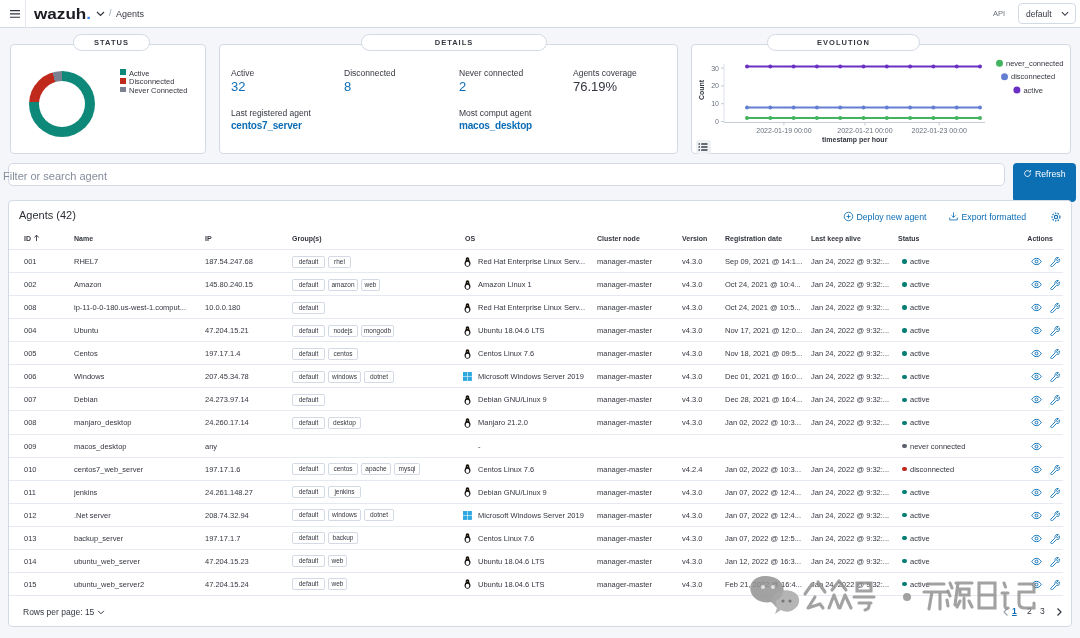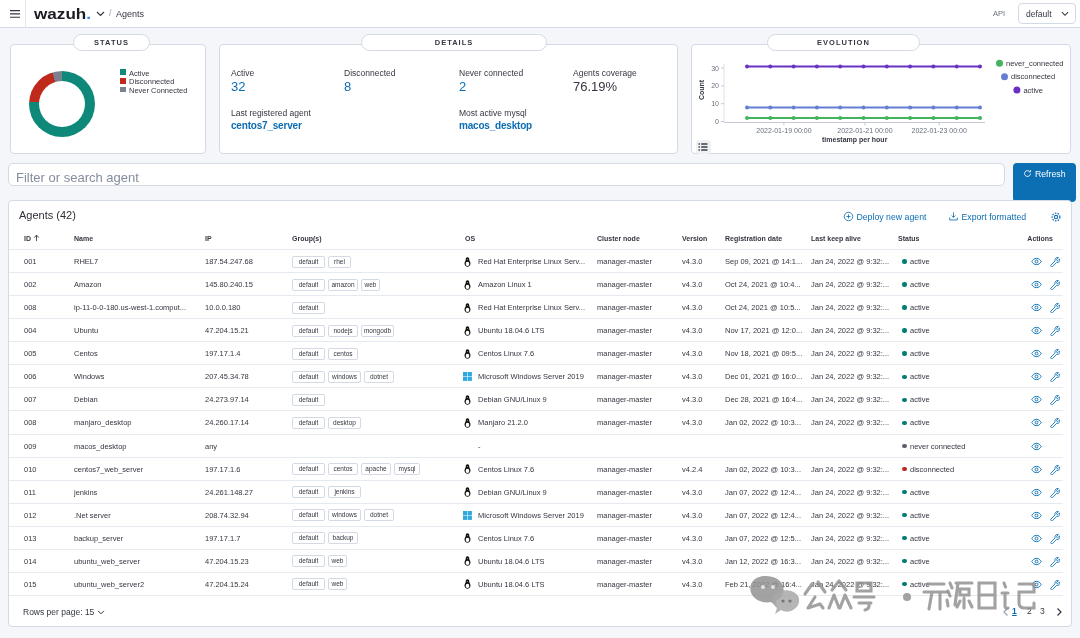--- a/index.html
+++ b/index.html
@@ -52,21 +52,21 @@
 <div class="pill" style="left:361px;top:34px;width:186px">DETAILS</div>
 <div class="lbl" style="left:231px;top:68px">Active</div>
 <div class="lbl" style="left:344px;top:68px">Disconnected</div>
 <div class="lbl" style="left:459px;top:68px">Never connected</div>
 <div class="lbl" style="left:573px;top:68px">Agents coverage</div>
 <div class="val" style="left:231px;top:79px">32</div>
 <div class="val" style="left:344px;top:79px">8</div>
 <div class="val" style="left:459px;top:79px">2</div>
 <div class="val" style="left:573px;top:79px;color:#343741">76.19%</div>
 <div class="lbl" style="left:231px;top:108px">Last registered agent</div>
-<div class="lbl" style="left:459px;top:108px">Most active mysql</div>
+<div class="lbl" style="left:459px;top:108px">Most comput agent</div>
 <div class="vlink" style="left:231px;top:120px">centos7_server</div>
 <div class="vlink" style="left:459px;top:120px">macos_desktop</div>
 <div class="card" style="left:691px;top:44px;width:380px;height:110px"></div>
 <div class="pill" style="left:767px;top:34px;width:153px">EVOLUTION</div>
 <svg class="abs" style="left:691px;top:44px" width="380" height="110" viewBox="0 0 380 110">
 <path d="M33 78.5H294" stroke="#c5cbd6" stroke-width="1"></path>
 <path d="M33 20v58.5" stroke="#dde2ea" stroke-width="1"></path>
 <path d="M92.9 78.5v3M173.9 78.5v3M248.2 78.5v3" stroke="#c5cbd6" stroke-width="1"></path>
 <path d="M30 24.1h3M30 41.9h3M30 59.7h3M30 77.5h3" stroke="#c5cbd6" stroke-width="1"></path>
 <g font-size="7" fill="#69707d" text-anchor="end">
@@ -125,21 +125,21 @@
 <circle cx="325.9" cy="46" r="3.5" fill="#6a30c4"></circle>
     <text x="332.4" y="48.6" font-size="7.5" fill="#343741">active</text>
 </svg>
 <div class="abs" style="left:696px;top:140px;width:15px;height:14px;background:#eff1f4;border-radius:3px">
 <svg width="11" height="10" viewBox="0 0 11 10" style="margin:2px auto 0">
       <path d="M3.2 2h6.3M3.2 5h6.3M3.2 8h6.3" stroke="#3a3f4a" stroke-width="1.6"></path>
       <path d="M0.5 2h1.4M0.5 5h1.4M0.5 8h1.4" stroke="#3a3f4a" stroke-width="1.6"></path>
     </svg>
 </div>
 <div class="abs" style="left:8px;top:163px;width:997px;height:23px;background:#fff;border:1px solid #d3dae6;border-radius:5px"></div>
-<div class="abs" style="left:16px;top:170px;font-size:13px;color:#848d9c">Filter or search agent</div>
+<div class="abs" style="left:3px;top:170px;font-size:11px;color:#848d9c">Filter or search agent</div>
 <div class="abs" style="left:1013px;top:163px;width:63px;height:39px;background:#0d6fb3;border-radius:4px;color:#fff;font-size:8.75px;line-height:23px;text-align:center">
 <svg style="display:inline-block;vertical-align:-1px" width="9" height="9" viewBox="0 0 16 16">
       <path d="M13.2 8a5.2 5.2 0 1 1-1.6-3.7" fill="none" stroke="#fff" stroke-width="1.5"></path>
       <path d="M13.5 1.8v3.2h-3.2" fill="none" stroke="#fff" stroke-width="1.5"></path>
     </svg> Refresh</div>
 <div class="card" style="left:8px;top:200px;width:1064px;height:427px"></div>
 <div class="abs" style="left:19px;top:209px;font-size:11px;font-weight:500;color:#2b2f36">Agents (42)</div>
 <div class="abs" style="left:843px;top:211px;font-size:8.75px;color:#0c6db5">
 <svg style="display:inline-block;vertical-align:-2px" width="11" height="11" viewBox="0 0 16 16">
       <circle cx="8" cy="8" r="6.2" fill="none" stroke="#0c6db5" stroke-width="1.2"></circle>

